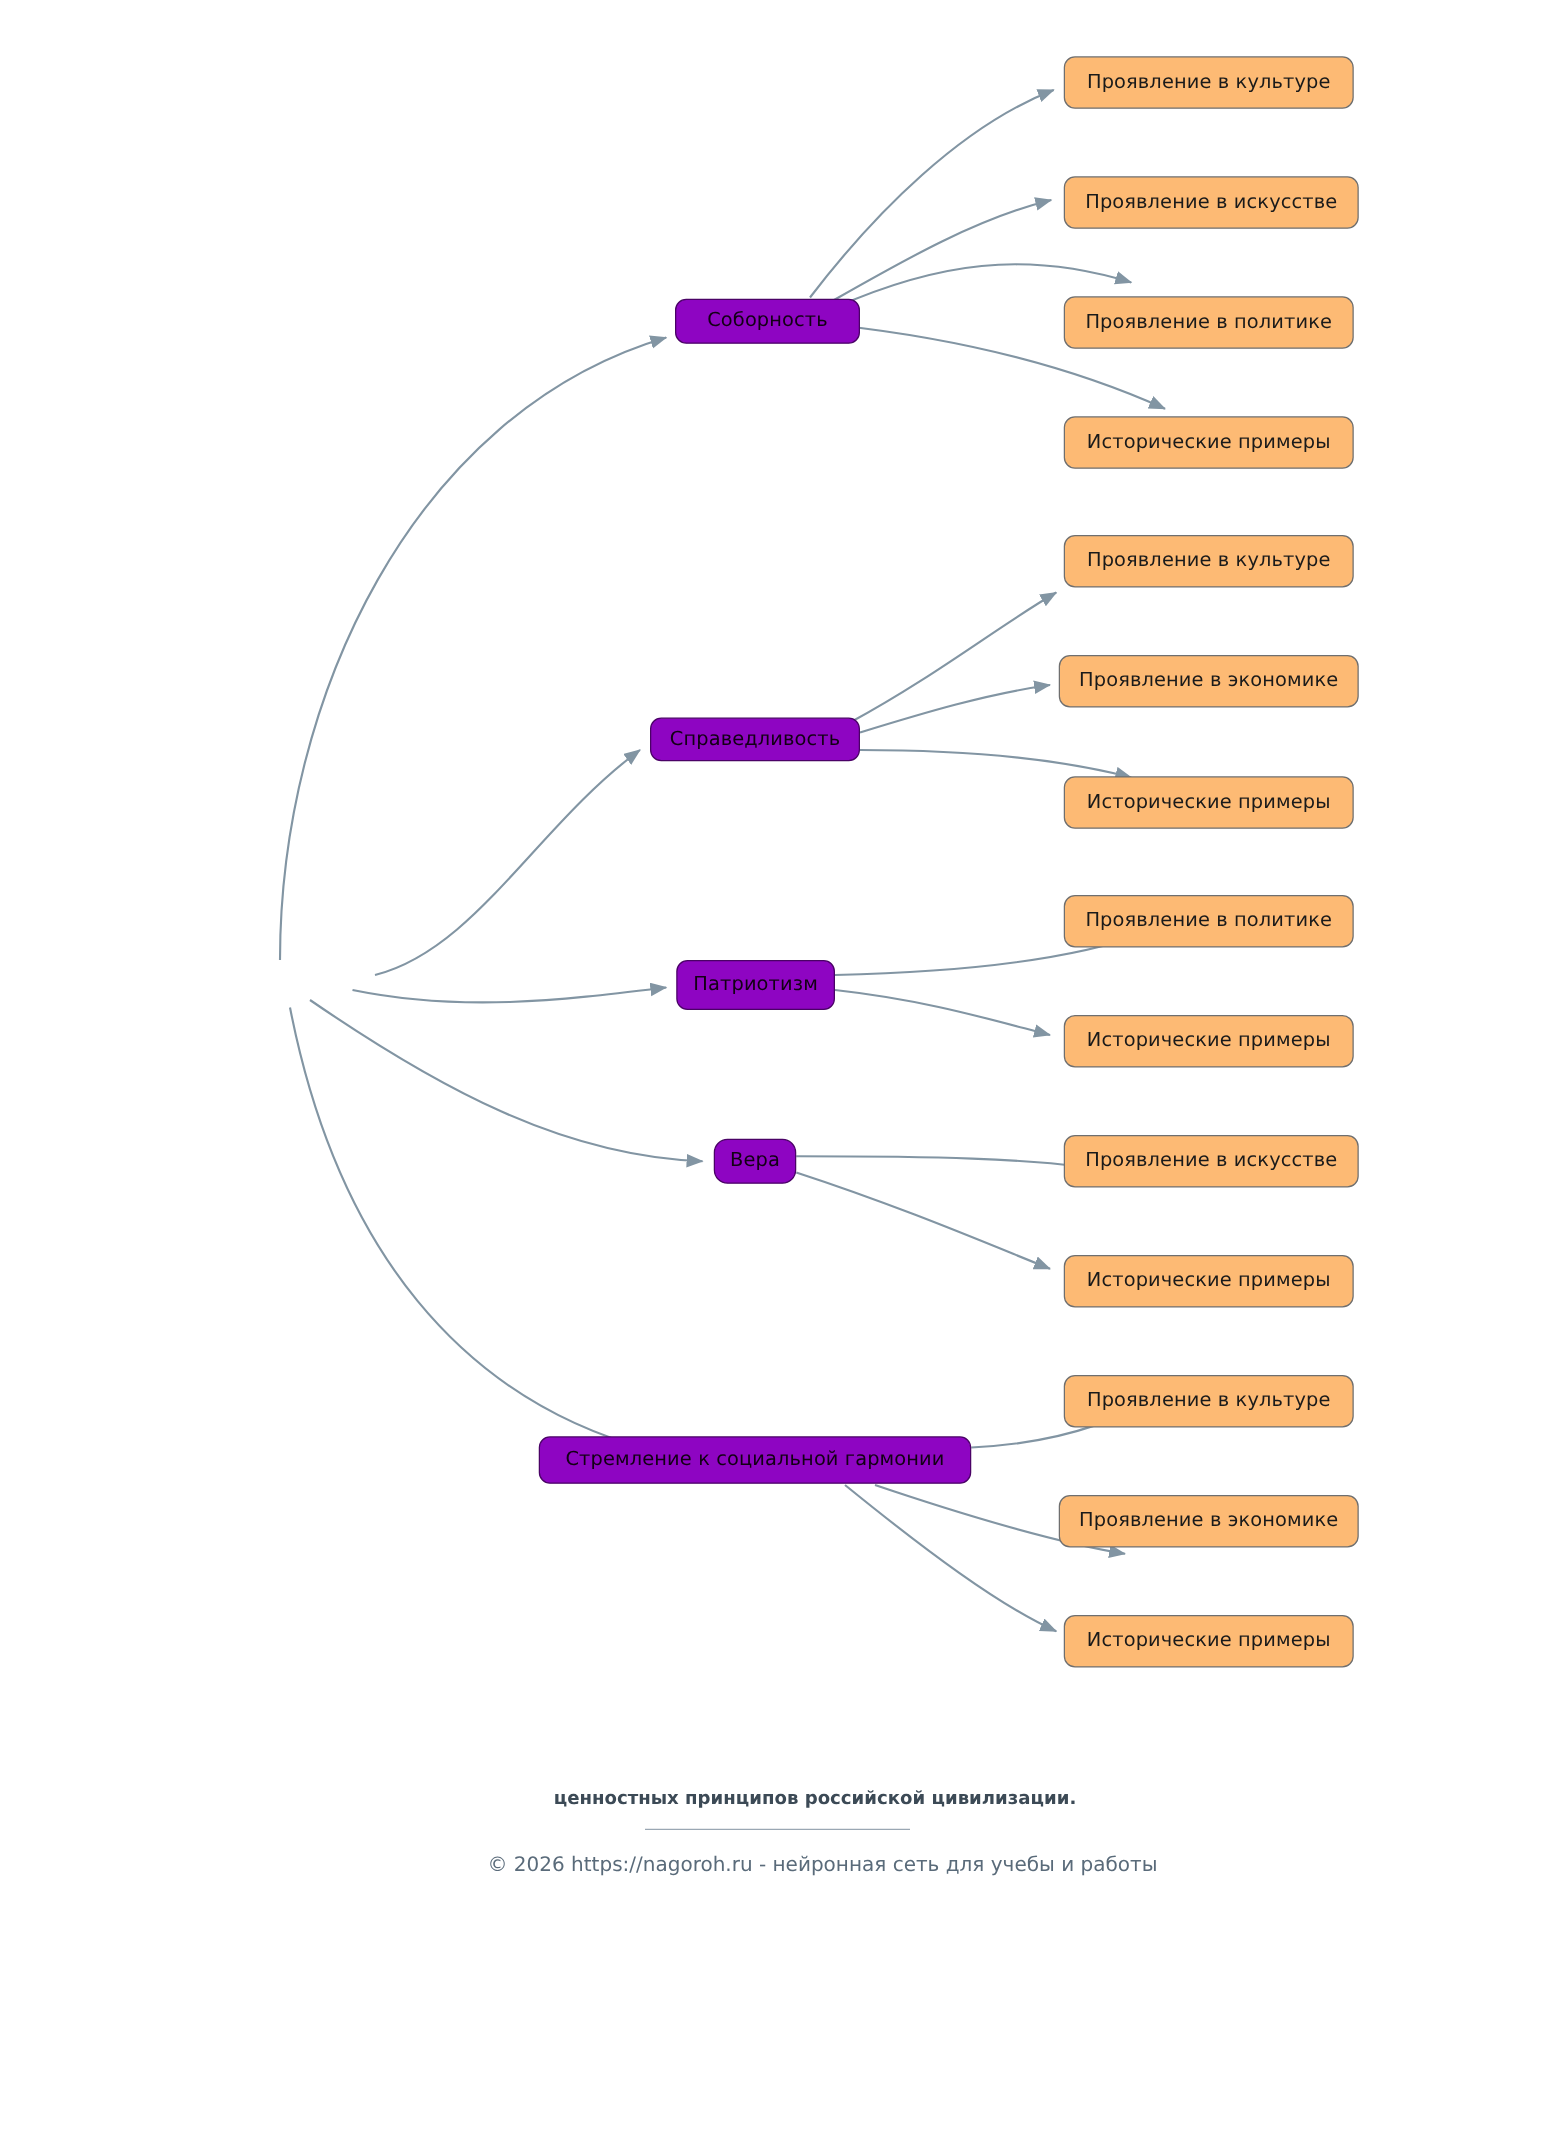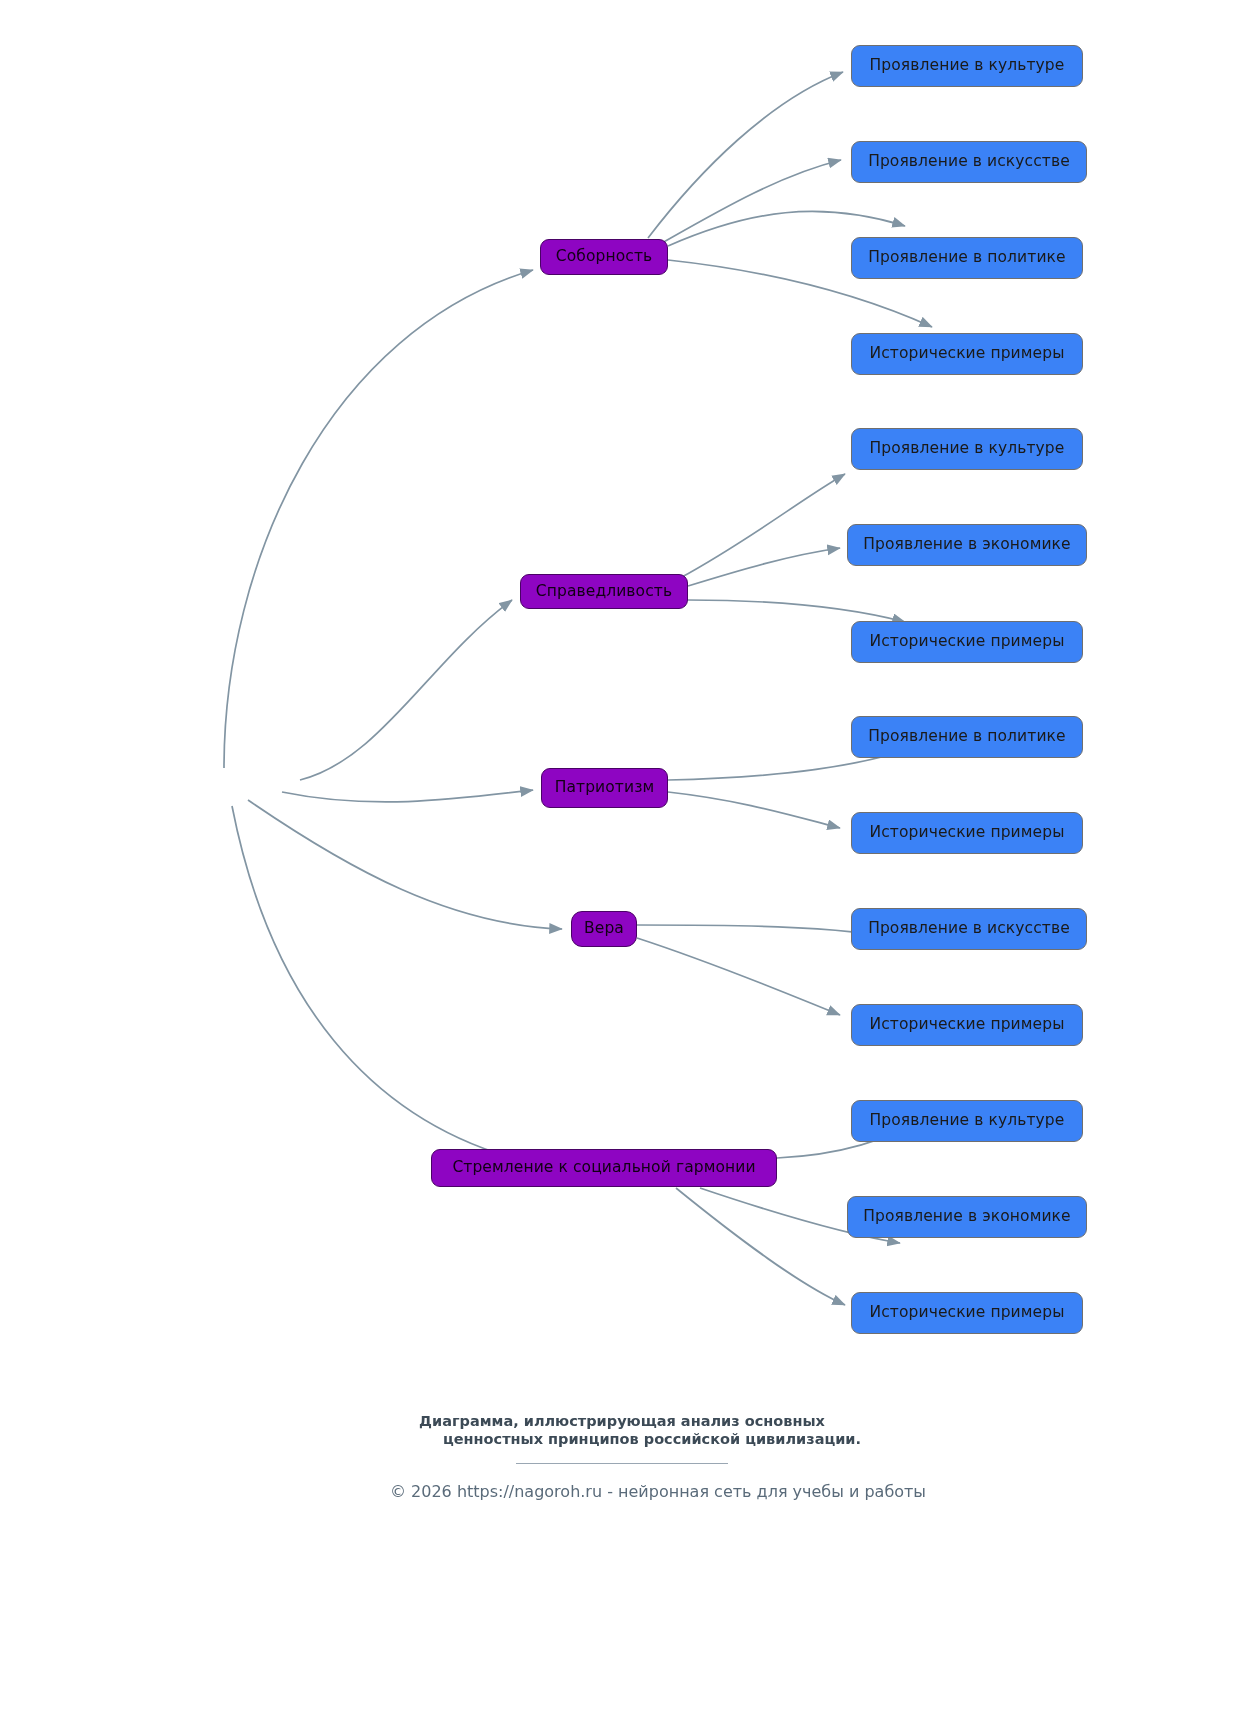--- a/index.html
+++ b/index.html
@@ -48,21 +48,21 @@
     border: 1.3px solid #3f5c0c;
     color: #111111;
   }
   .node-principle {
     background: #8f00cc;
     background: #8e05c2;
     border: 1.3px solid #4a0266;
     color: #120014;
   }
   .node-leaf {
-    background: #3b82f6;
+    background: #fdba74;
     border: 1.3px solid #6f6f6f;
     color: #1a1a1a;
   }
   .caption {
     position: absolute;
     left: 0;
     width: 1244px;
     text-align: center;
     color: #3c4a56;
     font-weight: bold;
@@ -120,21 +120,21 @@
       <path d="M637,925 C720,925 840,925 905,940"></path>
       <path d="M637,938 C720,965 790,995 840,1015"></path>
 
       <path d="M777,1158 C840,1155 890,1140 928,1115"></path>
       <path d="M700,1188 C780,1215 850,1235 900,1243"></path>
       <path d="M676,1188 C740,1240 800,1285 845,1305"></path>
     </g>
   </svg>
 
 
-  <div class="node node-principle" style="left:540px; top:239px; width:128px; height:36px;">
+  <div class="node node-principle" style="left:540px; top:239px; width:148px; height:36px;">
     <span>Соборность</span>
   </div>
   <div class="node node-principle" style="left:520px; top:574px; width:168px; height:35px;">
     <span>Справедливость</span>
   </div>
   <div class="node node-principle" style="left:541px; top:768px; width:127px; height:40px;">
     <span>Патриотизм</span>
   </div>
   <div class="node node-principle" style="left:571px; top:911px; width:66px; height:36px;border-radius:11px;">
     <span>Вера</span>
@@ -179,18 +179,17 @@
   <div class="node node-leaf" style="left:851px; top:1100px; width:232px; height:42px;">
     <span>Проявление в культуре</span>
   </div>
   <div class="node node-leaf" style="left:847px; top:1196px; width:240px; height:42px;">
     <span>Проявление в экономике</span>
   </div>
   <div class="node node-leaf" style="left:851px; top:1292px; width:232px; height:42px;">
     <span>Исторические примеры</span>
   </div>
 
-  <div class="caption" style="top:1412px;">Диаграмма, иллюстрирующая анализ основных</div>
   <div class="caption" style="top:1430px;padding-left:30px;">ценностных принципов российской цивилизации.</div>
   <div class="caption-rule" style="top:1463px;"></div>
   <div class="footer" style="top:1482px;padding-left:36px;">© 2026 https://nagoroh.ru - нейронная сеть для учебы и работы</div>
 
 </div>
 
 </body></html>

